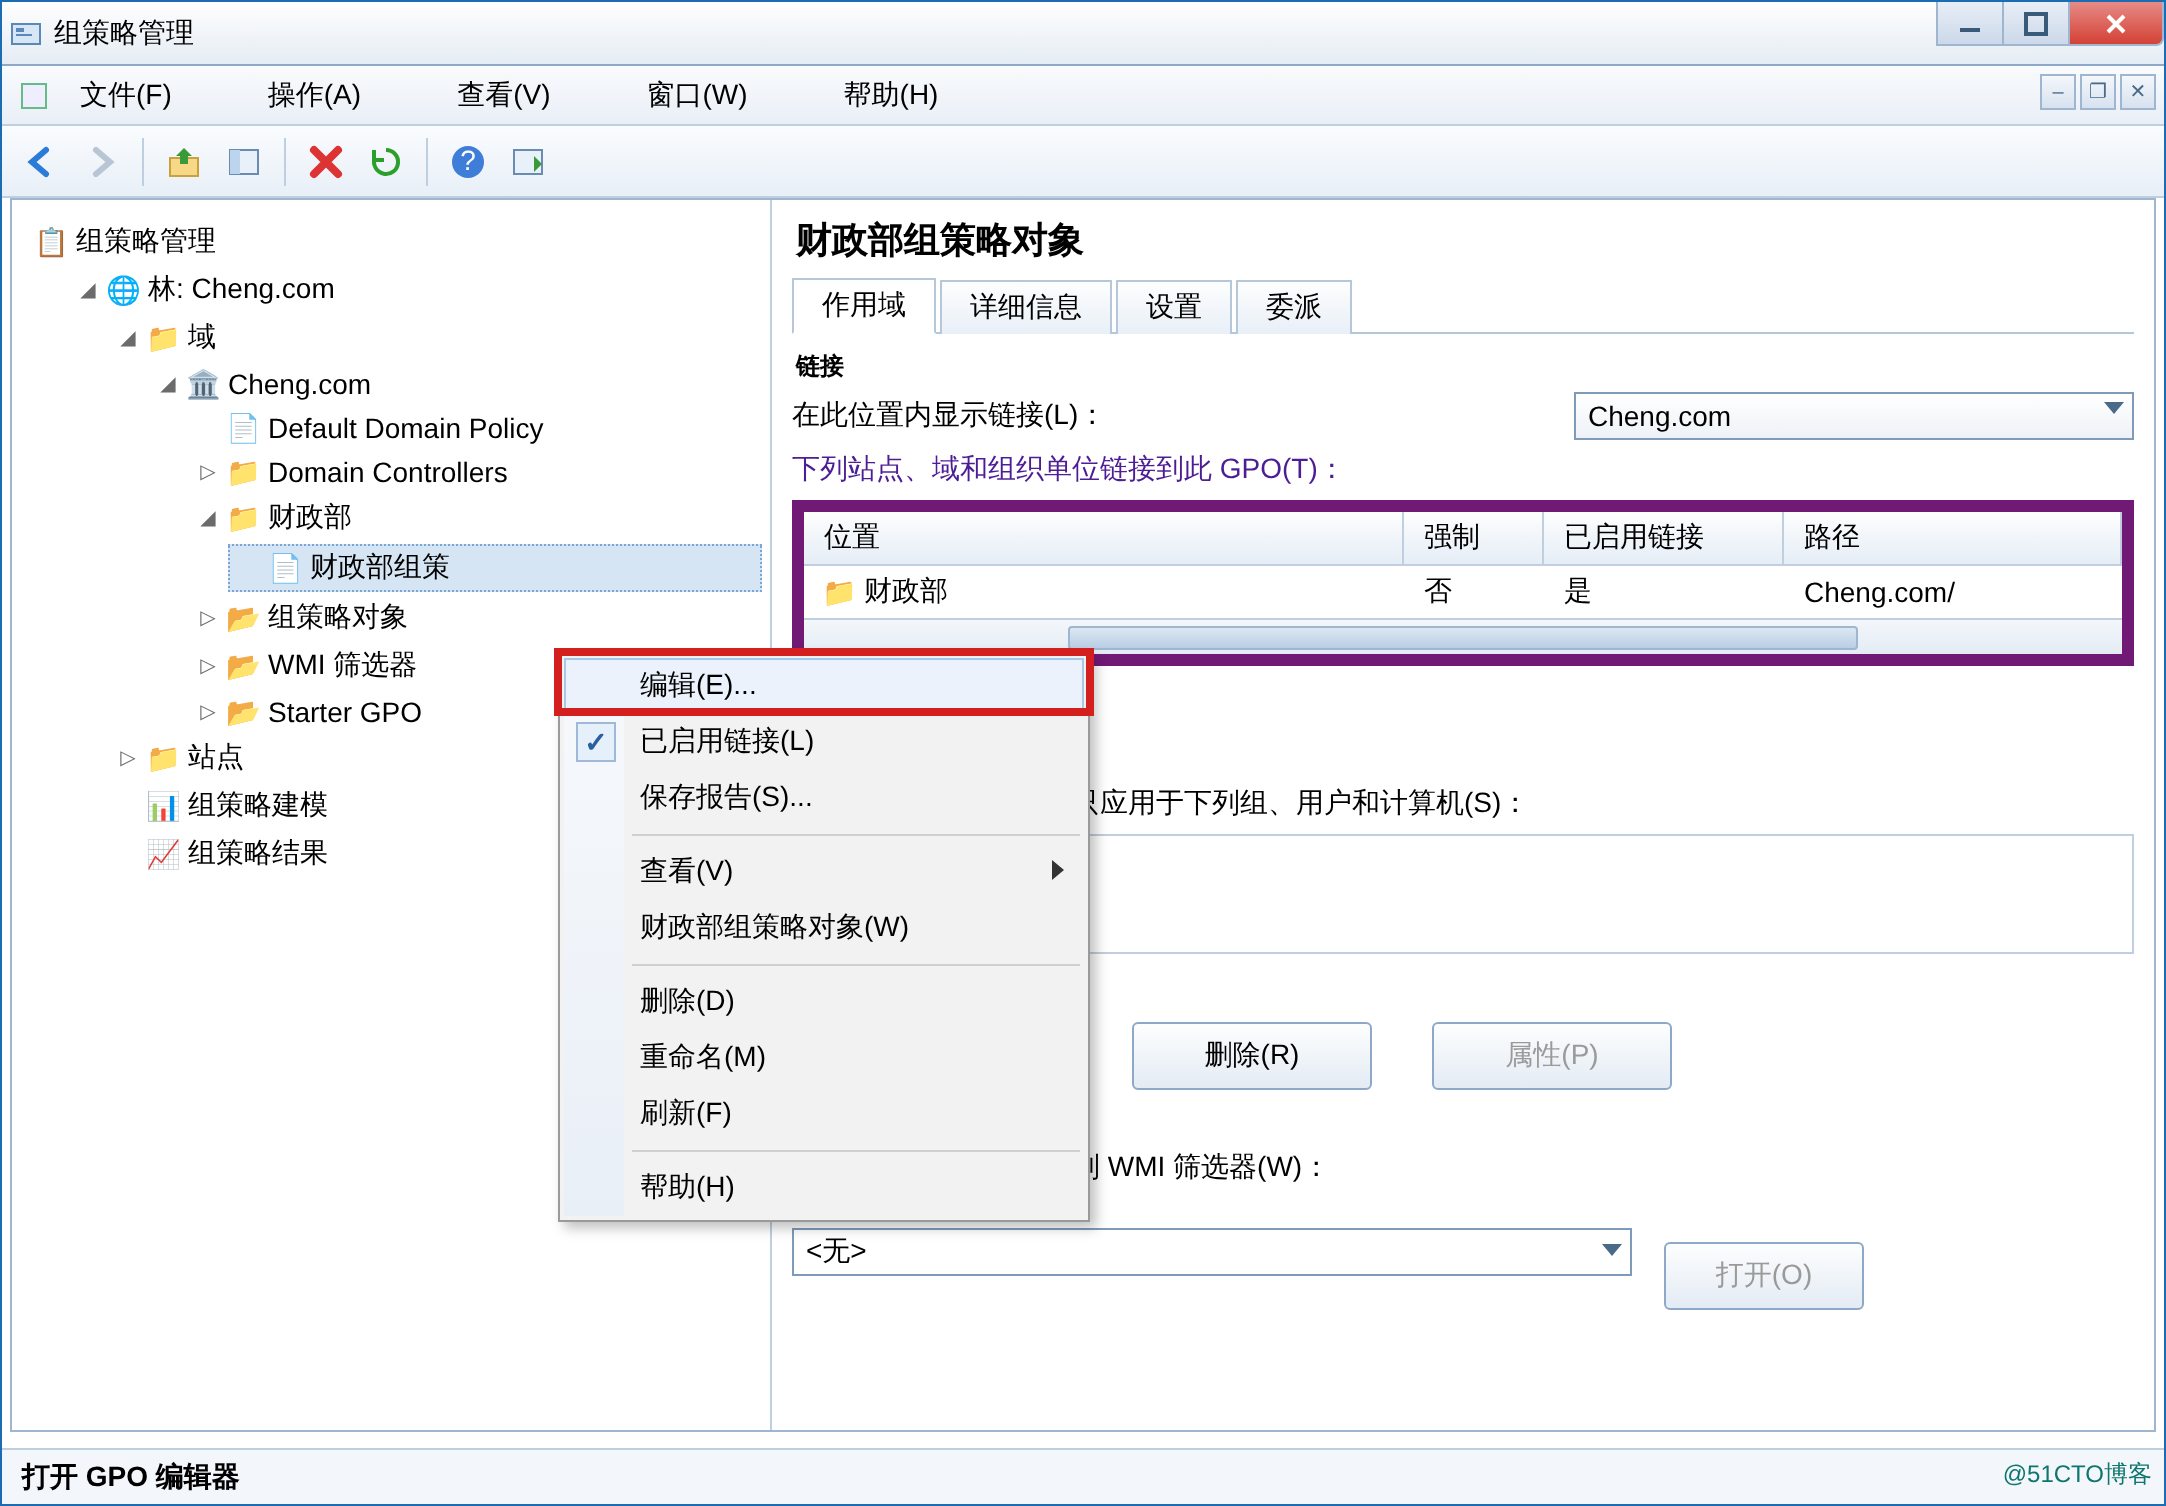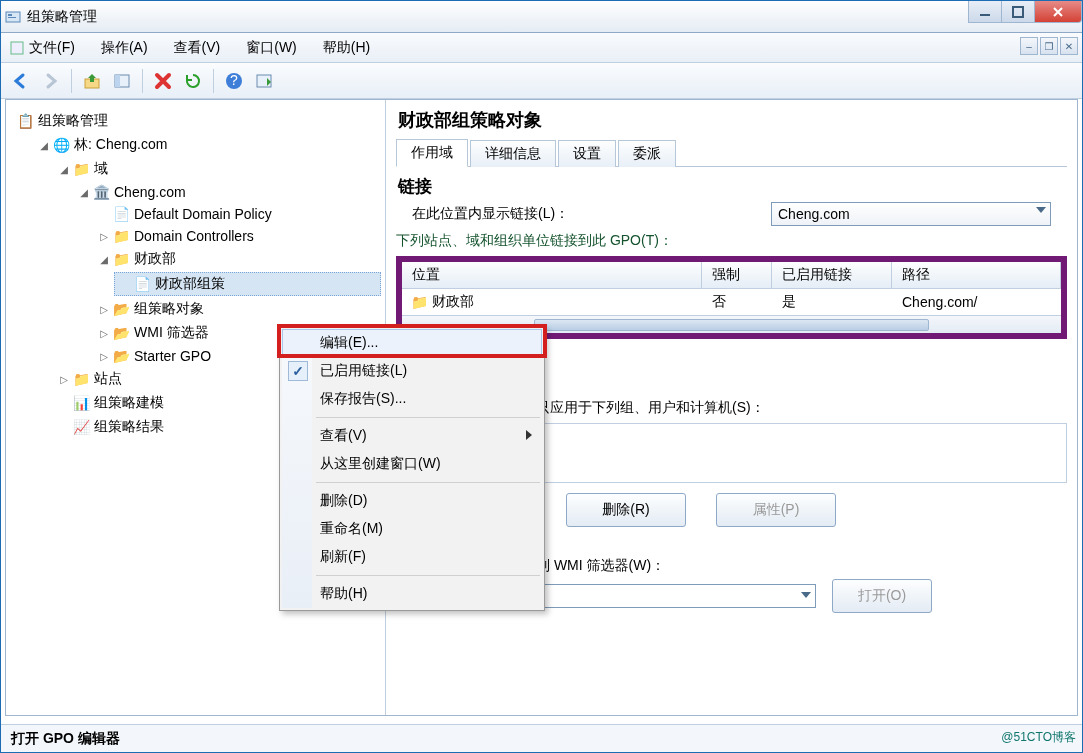--- a/index.html
+++ b/index.html
@@ -4,69 +4,69 @@
 <style>
   * { box-sizing: border-box; font-family: "Microsoft YaHei", "Segoe UI", Tahoma, sans-serif; font-size: 14px; }
   body { margin:0; background:#fff; width:1083px; height:753px; border:1px solid #1b6cb3; position:relative; overflow:hidden;}
   .titlebar { height:32px; background:linear-gradient(#fefefe,#e5ecf4); display:flex; align-items:center; padding:0 4px; border-bottom:1px solid #8ea9c8;}
   .titlebar .title-text { margin-left:6px; font-size:14px; color:#000;}
   .win-controls { position:absolute; right:0; top:0; display:flex;}
   .win-btn { width:34px; height:22px; background:linear-gradient(#e8eef6,#ccd9ea); border:1px solid #9fb6d1; border-top:none; display:flex; align-items:center; justify-content:center; margin-left:-1px;}
   .win-btn.close { background:linear-gradient(#e68b87,#d44135); color:#fff; width:48px; border-top-right-radius:0; border-bottom-right-radius:4px;}
   .win-btn svg { width:12px; height:12px;}
   .menubar { height:30px; background:linear-gradient(#f9fbfd,#e9eff7); border-bottom:1px solid #c0cfe0; display:flex; align-items:center; padding-left:8px; position:relative;}
-  .menubar .mitem { margin-right:18px; color:#000; padding:2px 4px;}
+  .menubar .mitem { margin-right:18px; color:#000; padding:2px 15px;}
   .mdi-controls { position:absolute; right:4px; top:4px; display:flex; gap:2px;}
   .mdi-btn { width:18px; height:18px; border:1px solid #9fb6d1; background:linear-gradient(#f4f7fb,#d7e2ef); display:flex; align-items:center; justify-content:center; font-size:10px; color:#4a6a8a;}
   .toolbar { height:36px; background:linear-gradient(#fafcfe,#e8eff7); border-bottom:1px solid #c0cfe0; display:flex; align-items:center; padding:0 6px; gap:2px;}
   .tb-btn { width:28px; height:28px; display:flex; align-items:center; justify-content:center; border:1px solid transparent; border-radius:3px;}
   .tb-sep { width:1px; height:24px; background:#c0cfe0; margin:0 4px;}
   .client { position:absolute; top:98px; left:4px; right:4px; bottom:36px; border:1px solid #9fb6d1; display:flex;}
   .tree-pane { width:380px; border-right:1px solid #c0cfe0; background:#fff; padding:8px 4px; overflow:hidden; position:relative;}
   .tree ul { list-style:none; margin:0; padding-left:20px;}
   .tree li { margin:2px 0; white-space:nowrap;}
   .tree .node { display:flex; align-items:center; padding:2px 4px; gap:4px;}
   .tree .node.selected { background:#d6e5f3; border:1px dotted #7aa6d6;}
   .twist { width:12px; height:12px; display:inline-flex; align-items:center; justify-content:center; color:#6b6b6b; font-size:10px;}
   .ico { width:16px; height:16px; display:inline-flex; align-items:center; justify-content:center;}
   .details-pane { flex:1; background:#fff; padding:6px 10px; overflow:hidden;}
   .dp-title { font-size:18px; font-weight:bold; margin:2px 0 6px 2px;}
   .tabs { display:flex; align-items:flex-end; border-bottom:1px solid #b7c7da;}
   .tab { padding:4px 14px; border:1px solid #b7c7da; border-bottom:none; background:linear-gradient(#fdfefe,#e8eff7); margin-right:2px; position:relative; top:1px;}
   .tab.active { background:#fff; border-bottom:1px solid #fff;}
-  .section-title { font-weight:bold; margin:8px 0 4px 2px; font-size:17px;}
-  .field-row { display:flex; align-items:center; gap:24px; margin:4px 16px;}
+  .section-title { font-weight:bold; margin:8px 0 4px 2px; font-size:12px;}
+  .field-row { display:flex; align-items:center; gap:24px; margin:4px 0;}
   .combo { flex:0 0 280px; height:24px; border:1px solid #7e9bb9; background:linear-gradient(#fff,#eef2f7); display:flex; align-items:center; padding:0 6px; position:relative;}
   .combo .arrow { position:absolute; right:4px; top:4px; border-left:5px solid transparent; border-right:5px solid transparent; border-top:6px solid #4a6a8a;}
   .link-table { border:6px solid #701a75; margin-top:6px;}
   .link-table .thead { display:flex; background:linear-gradient(#fdfefe,#e5edf6); border-bottom:1px solid #c0cfe0;}
   .link-table .th { padding:4px 10px; border-right:1px solid #c0cfe0; font-weight:normal;}
   .link-table .row { display:flex; padding:4px 10px; gap:0; align-items:center;}
   .link-table .cell { }
   .scrollbar-h { height:18px; background:linear-gradient(#f4f7fb,#e3ebf4); border-top:1px solid #c0cfe0; position:relative; display:flex; align-items:center; justify-content:center;}
   .scroll-thumb { width:60%; height:12px; background:linear-gradient(#dce7f3,#b9cee4); border:1px solid #9fb6d1; border-radius:2px;}
   .btns-row { display:flex; gap:30px; margin-top:10px; margin-left:80px;}
-  .wbtn { min-width:120px; height:26px; border:1px solid #8ea9c8; background:linear-gradient(#fdfefe,#e3ebf4); border-radius:3px; display:flex; align-items:center; justify-content:center; padding:16px 14px;}
+  .wbtn { min-width:120px; height:26px; border:1px solid #8ea9c8; background:linear-gradient(#fdfefe,#e3ebf4); border-radius:3px; display:flex; align-items:center; justify-content:center; padding:16px 14px;margin-top:24px;}
   .wbtn.disabled { color:#9a9a9a;}
   .wmi-row { display:flex; align-items:center; gap:16px; margin-top:4px;}
   .wmi-combo { width:420px; height:24px; border:1px solid #7e9bb9; display:flex; align-items:center; padding:0 6px; position:relative;}
   .wmi-combo .arrow { position:absolute; right:4px; top:7px; border-left:5px solid transparent; border-right:5px solid transparent; border-top:6px solid #4a6a8a;}
   .statusbar { position:absolute; left:0; right:0; bottom:0; height:28px; border-top:1px solid #c0cfe0; background:#f3f7fb; display:flex; align-items:center; padding-left:10px;font-weight:bold;}
   .watermark { position:absolute; right:6px; bottom:6px; color:#0f766e; font-size:12px;}
   
   .ctx { position:absolute; left:278px; top:325px; width:266px; background:#f2f2f2; border:1px solid #9a9a9a; box-shadow:3px 3px 6px rgba(0,0,0,.25); z-index:50; padding:2px;}
   .ctx .ctx-gutter { position:absolute; left:2px; top:2px; bottom:2px; width:30px; background:linear-gradient(#f7f9fc,#e9eff7);}
   .ctx .mi { position:relative; padding:5px 12px 5px 38px; margin:0;}
   .ctx .mi.highlight { background:#ebf2fb; border:1px solid #a9c7e8; padding:4px 11px 4px 37px;}
   .ctx .sep { height:1px; background:#d0d0d0; margin:4px 2px 4px 34px;}
   .ctx .check { position:absolute; left:6px; top:4px; width:20px; height:20px; border:1px solid #9fbad8; background:#e6f0fa; display:flex; align-items:center; justify-content:center; color:#2a5fa0; font-weight:bold;}
   .ctx .sub-arrow { position:absolute; right:10px; top:8px; border-top:5px solid transparent; border-bottom:5px solid transparent; border-left:6px solid #333;}
   .redbox { position:absolute; border:4px solid #d3201f; z-index:60; pointer-events:none;}
   .small-title-icon svg, .ico svg { width:16px; height:16px;}
-  .gray-text{color:#14532d;}
+  .gray-text{color:#4c1d95;}
 </style>
 </head>
 <body>
 
 <div class="titlebar">
   <span class="small-title-icon ico">
     <svg viewBox="0 0 16 16">
         <rect x="1" y="3" width="14" height="10" fill="#d7e6f5" stroke="#5a88b8"></rect>
         <rect x="3" y="5" width="4" height="2" fill="#5a88b8"></rect>
         <rect x="3" y="8" width="8" height="1" fill="#5a88b8"></rect>
@@ -350,21 +350,21 @@
   <div class="mi">
     <span class="check">✓</span>
     <span>已启用链接(L)</span>
   </div>
   <div class="mi">保存报告(S)...</div>
   <div class="sep"></div>
   <div class="mi">
     <span>查看(V)</span>
     <span class="sub-arrow"></span>
   </div>
-  <div class="mi">从这里创建窗口(W)</div>
+  <div class="mi">财政部组策略对象(W)</div>
   <div class="sep"></div>
   <div class="mi">删除(D)</div>
   <div class="mi">重命名(M)</div>
   <div class="mi">刷新(F)</div>
   <div class="sep"></div>
   <div class="mi">帮助(H)</div>
 </div>
 
 <div class="redbox" style="left:276px; top:323px; width:270px; height:34px;"></div>
 

